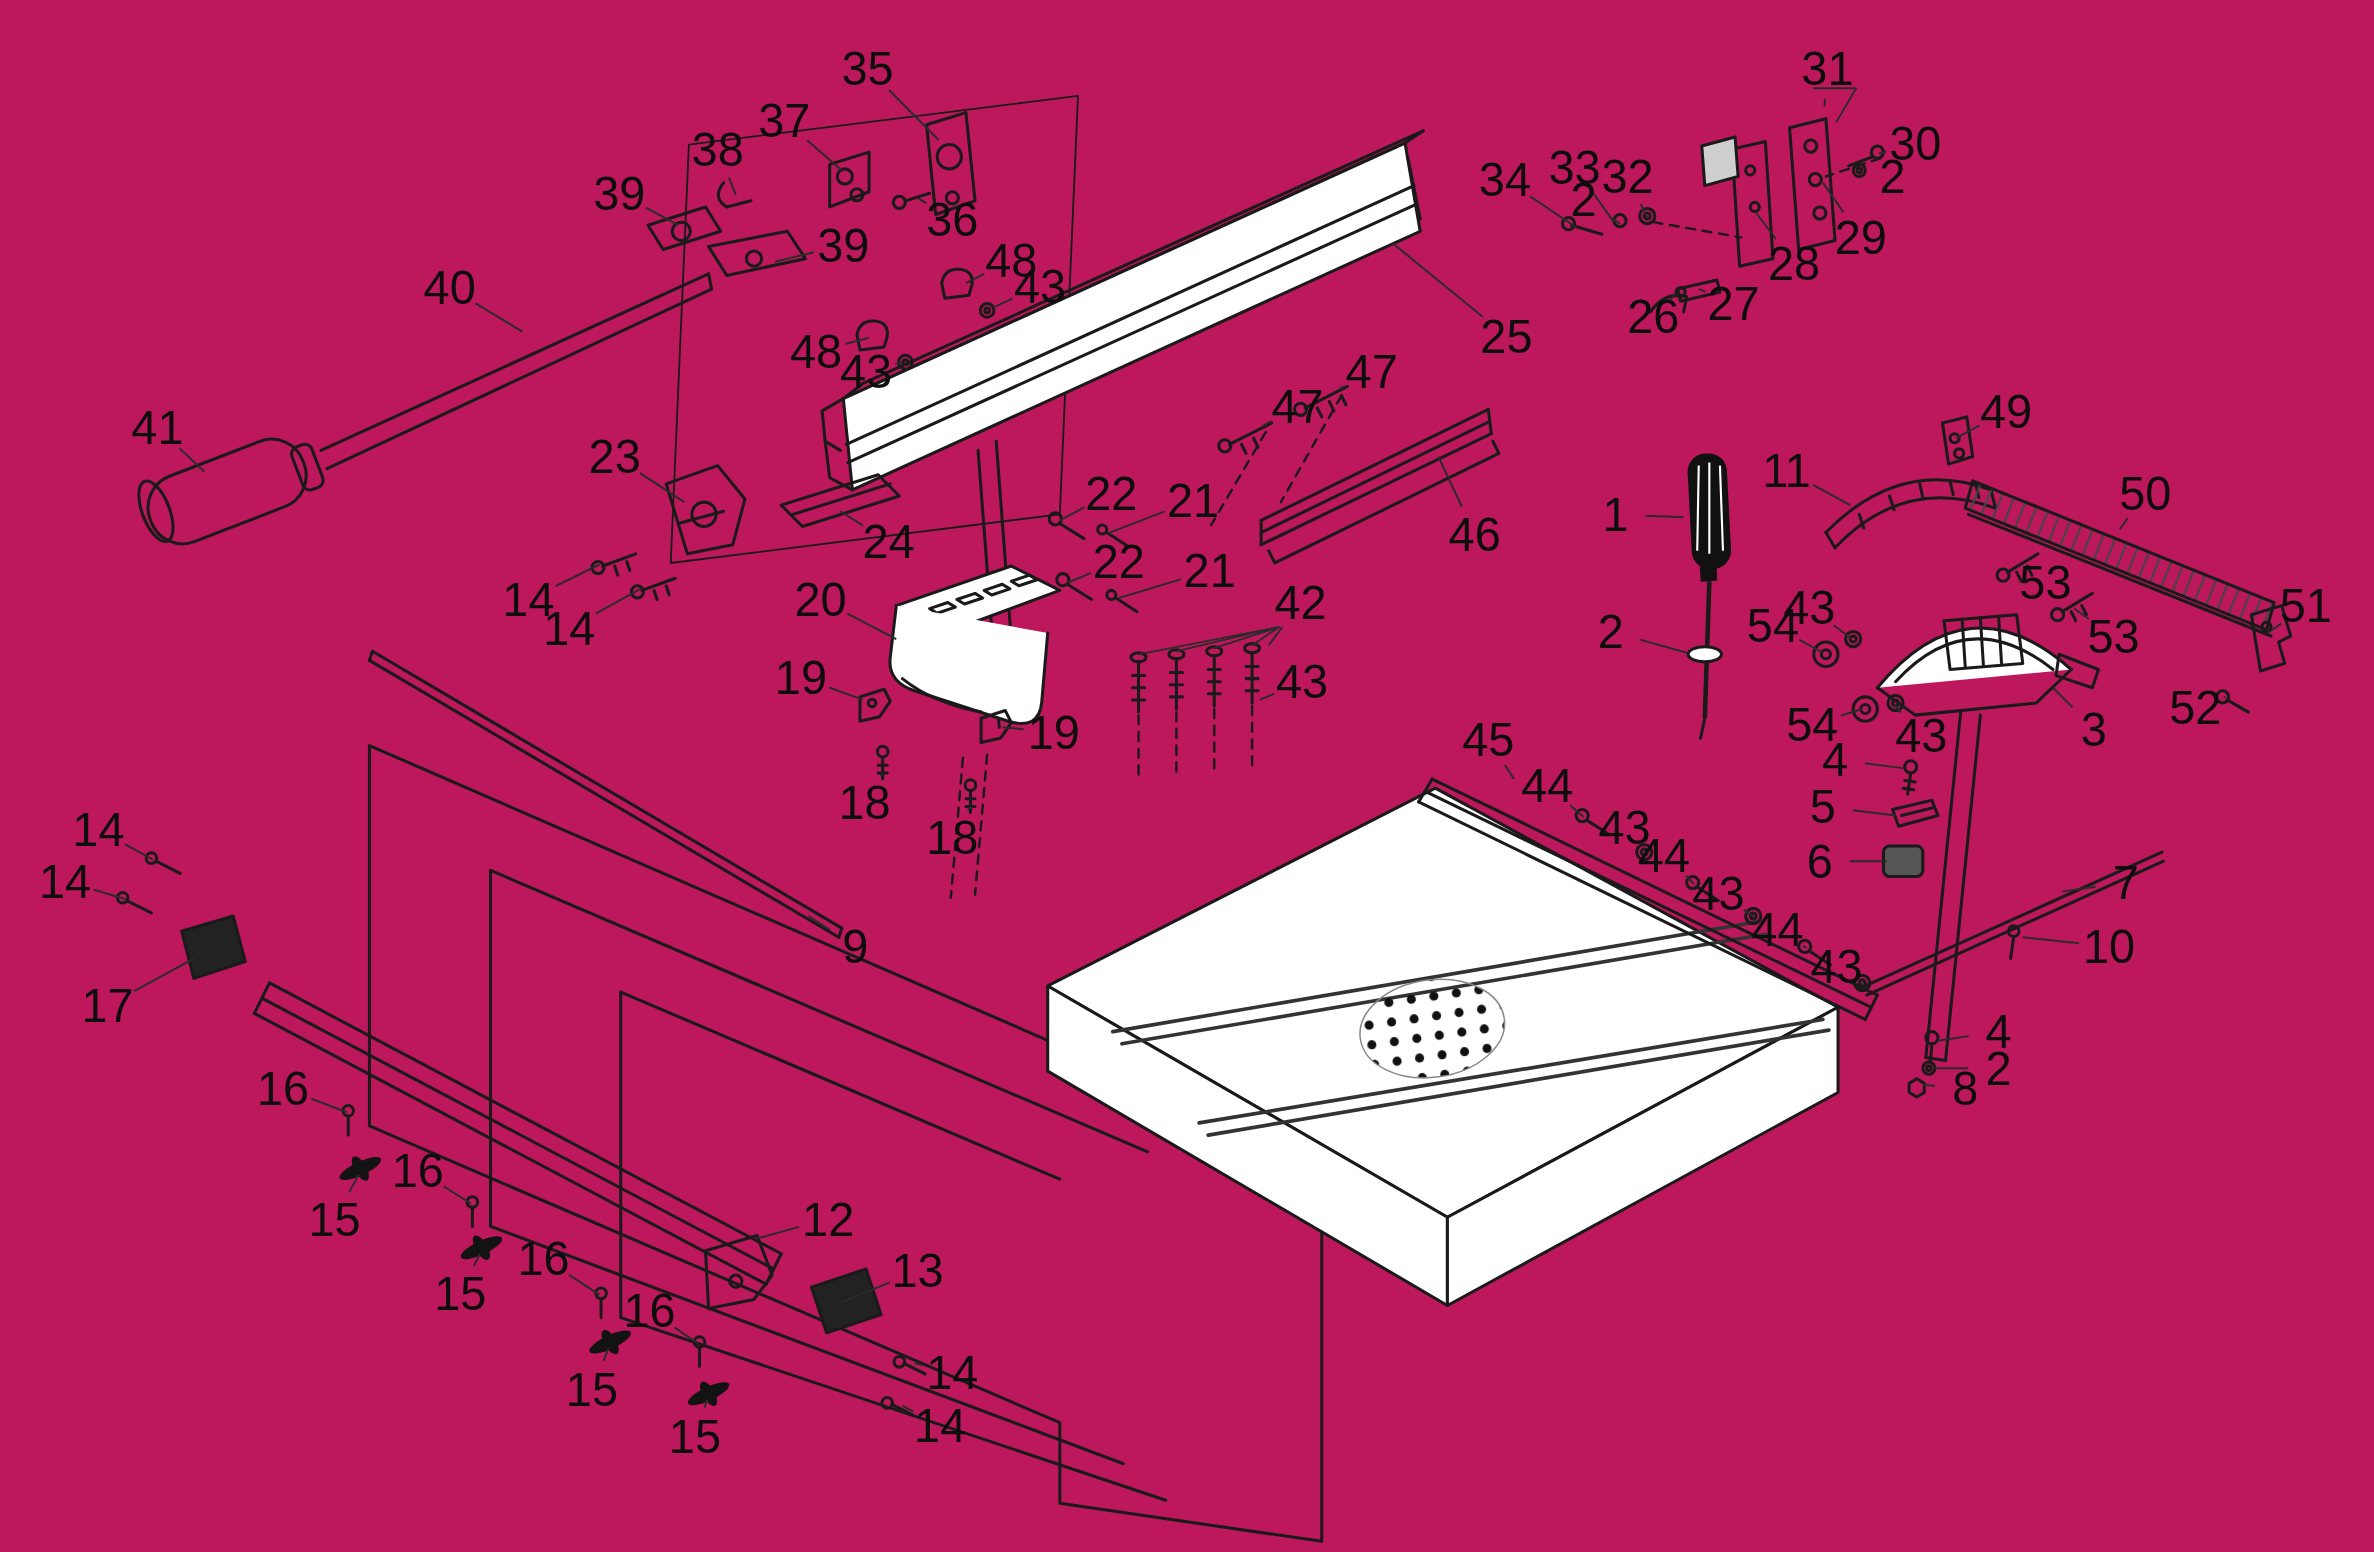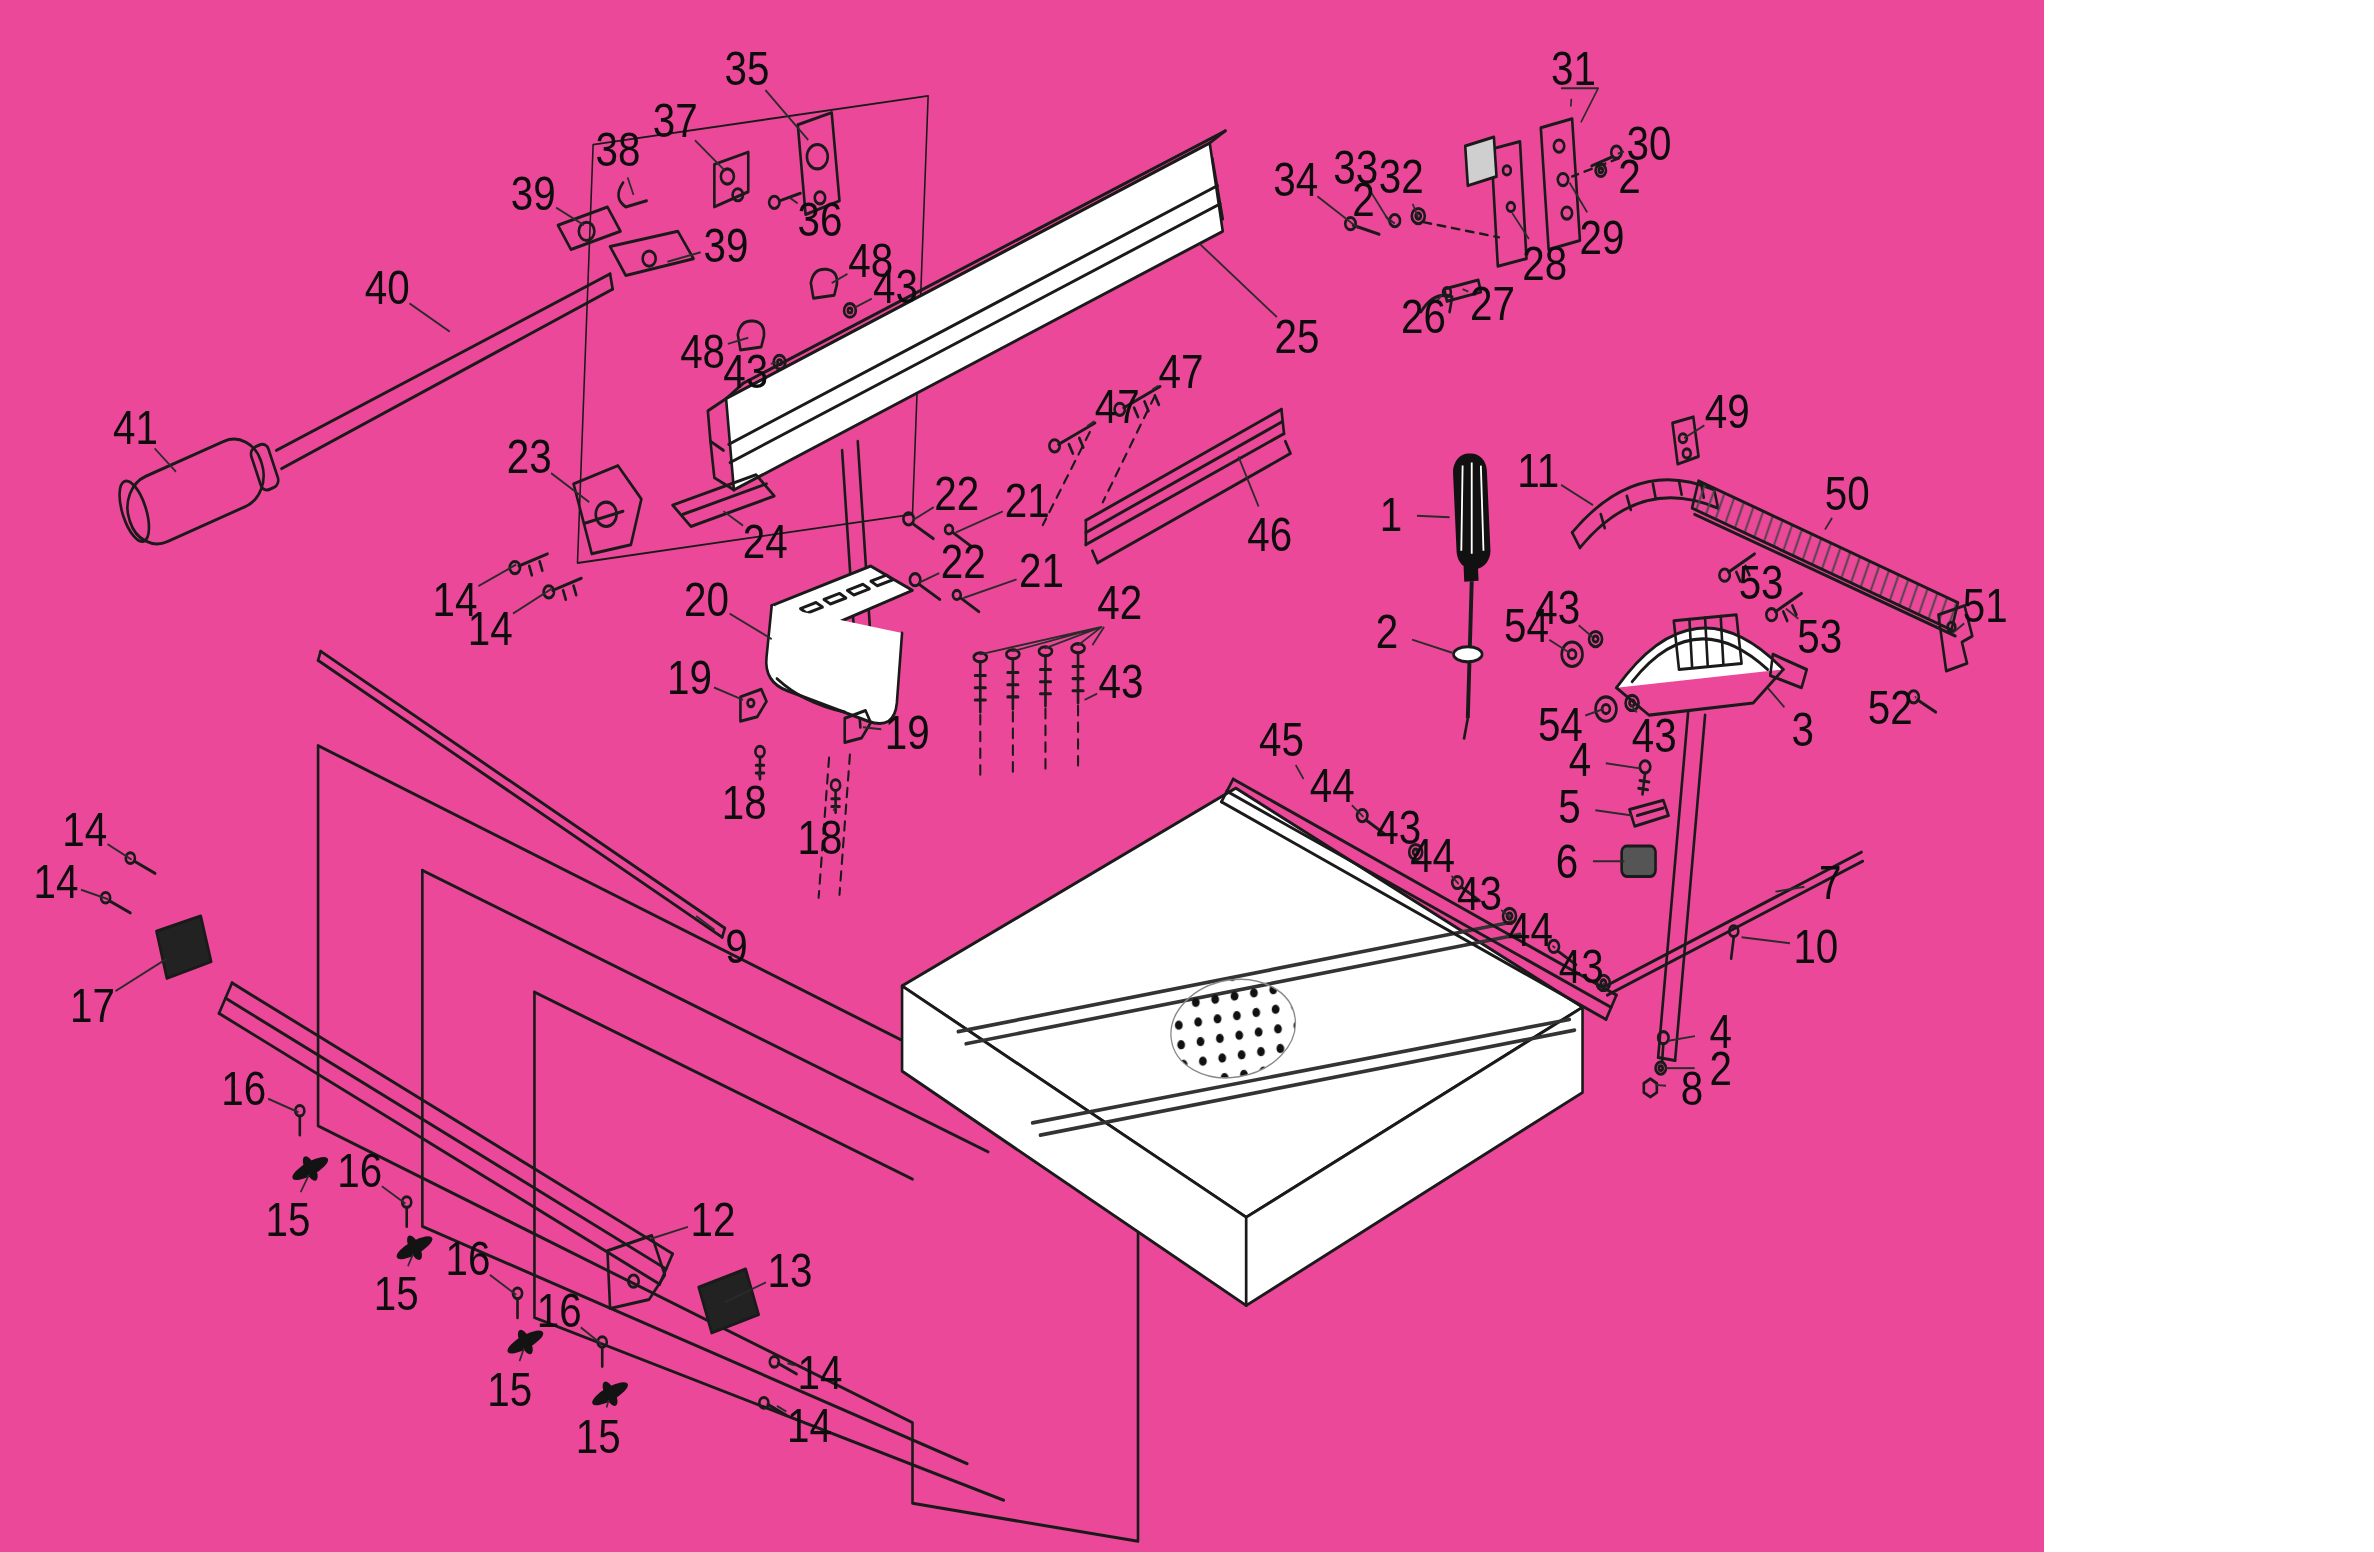--- a/index.html
+++ b/index.html
@@ -1,16 +1,16 @@
 <!DOCTYPE html>
 <html><head>
 <meta charset="utf-8">
 <style>
   html,body{margin:0;padding:0;background:#ffffff;}
-  .stage{position:relative;width:2044px;height:1552px;background:#ec4899;overflow:hidden;}
+  .stage{position:relative;width:2374px;height:1552px;background:#be185d;overflow:hidden;}
   svg{position:absolute;inset:0;width:100%;height:100%;}
   .art{stroke:#1a1a1a;stroke-width:2;fill:none;stroke-linecap:round;stroke-linejoin:round;}
   .thin{stroke-width:1.2;}
   .dash{stroke-dasharray:6 5;stroke-width:1.6;}
   #leaders line{stroke:#2b2b2b;stroke-width:1.3;}
   #labels text{font-family:"Liberation Sans",sans-serif;font-size:31px;font-weight:400;fill:#0d0d0d;text-anchor:middle;}
 </style>
 </head>
 <body>
 

